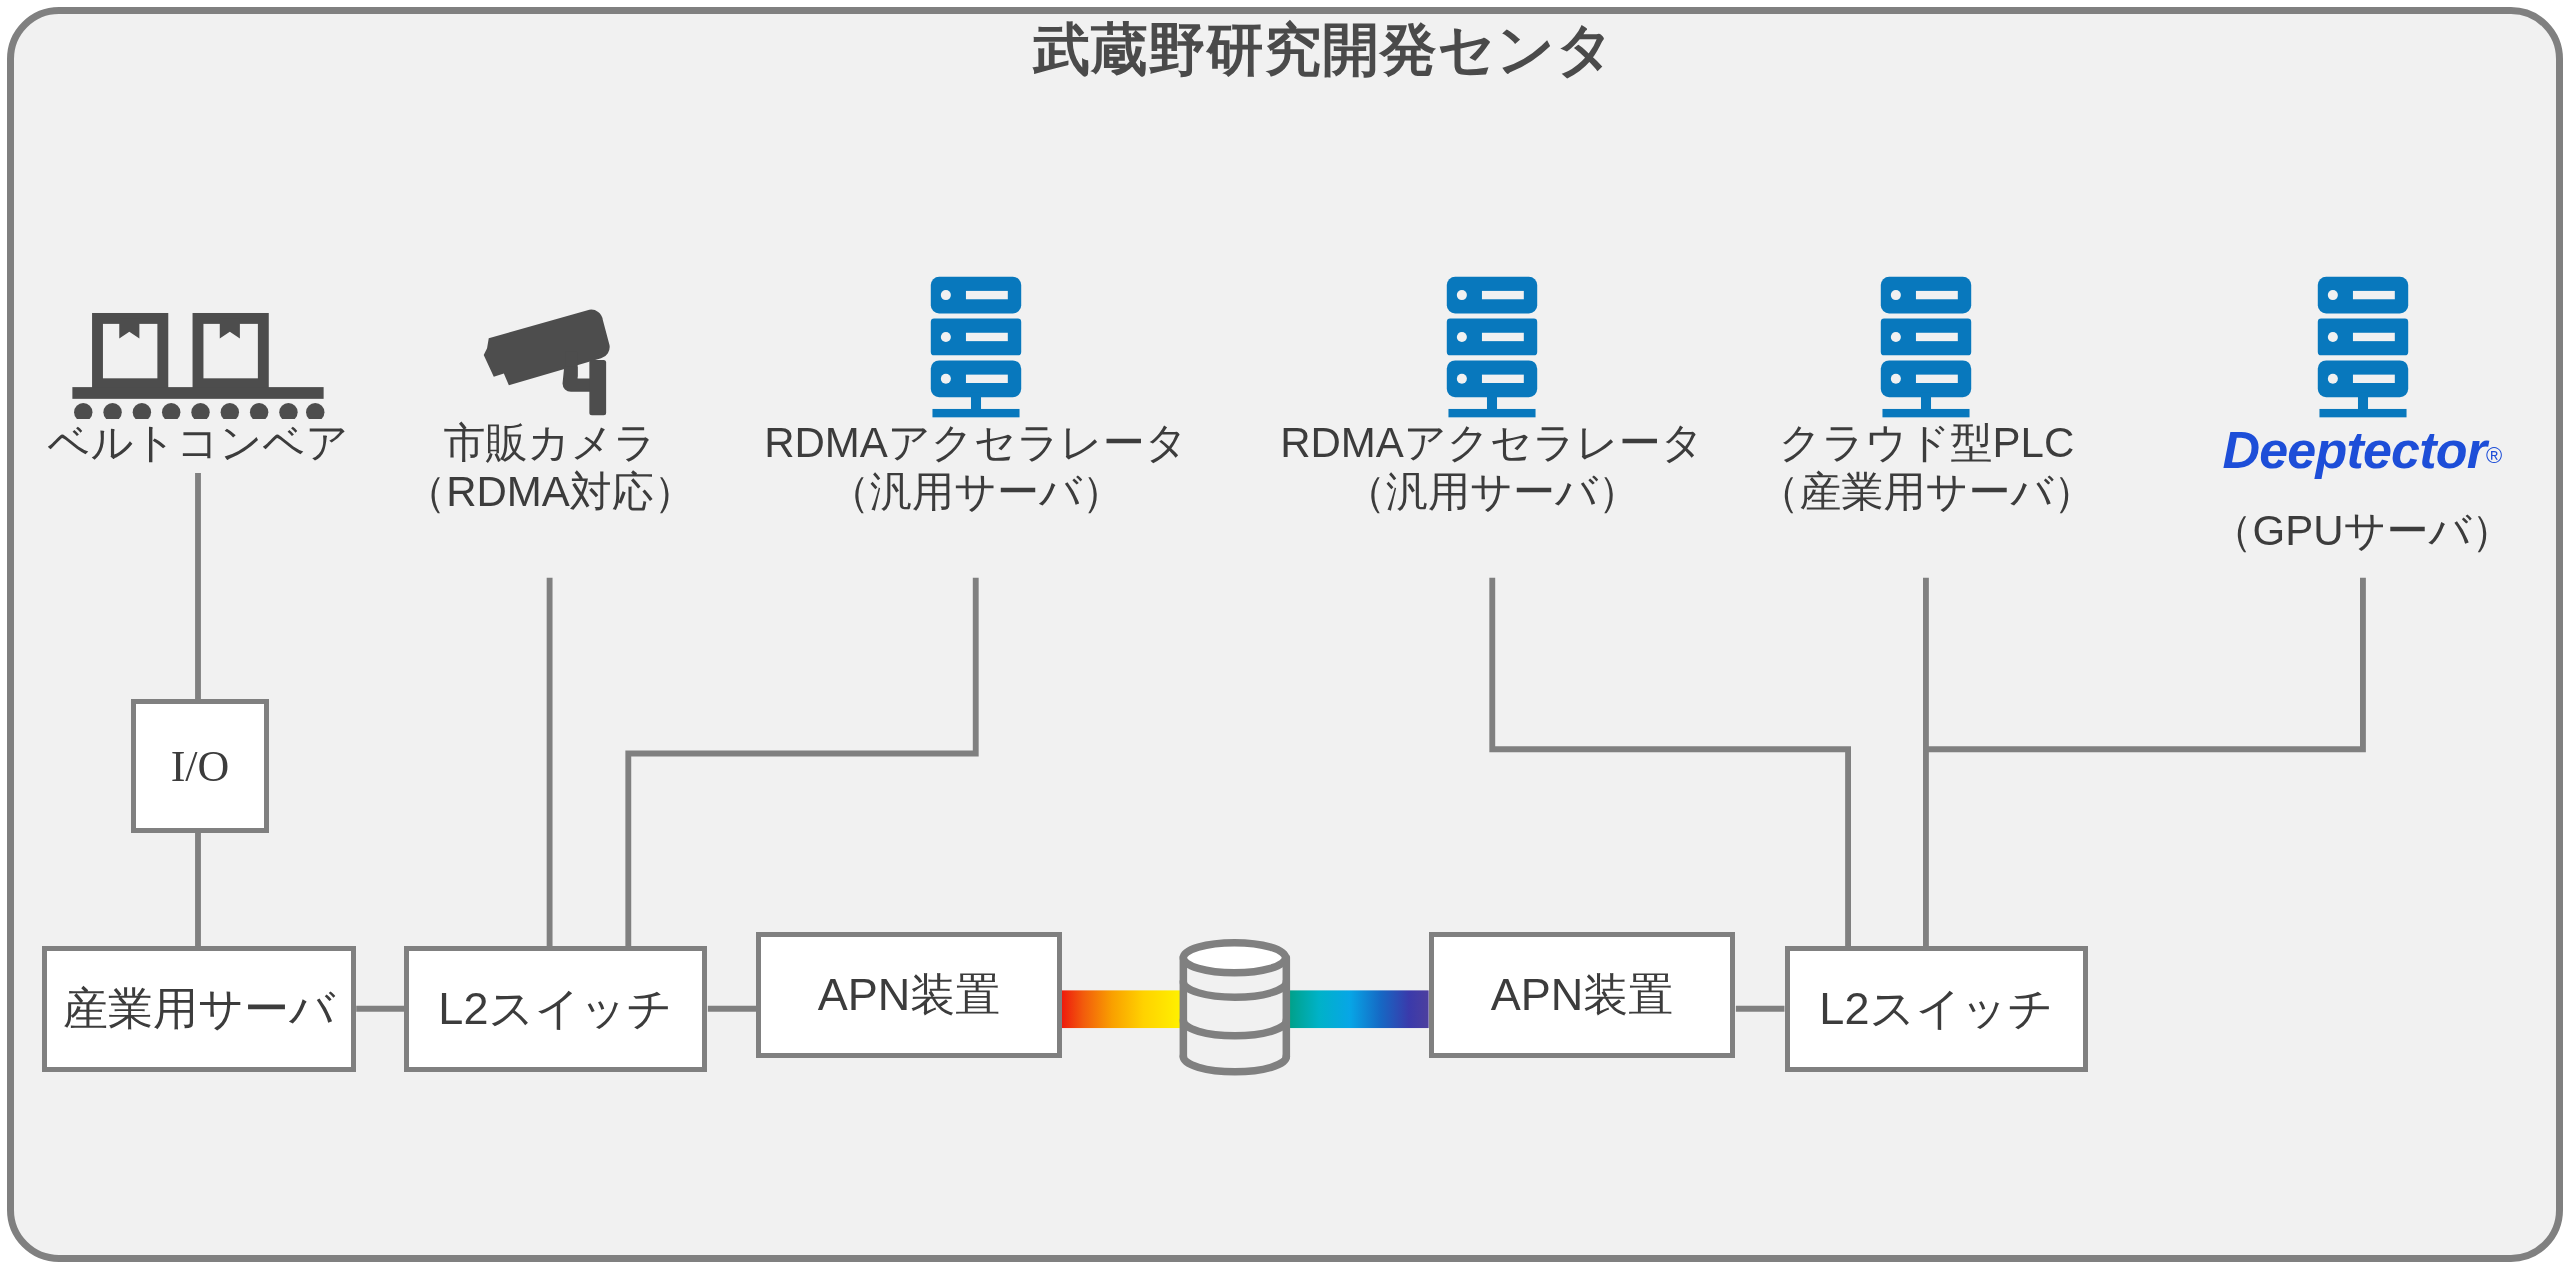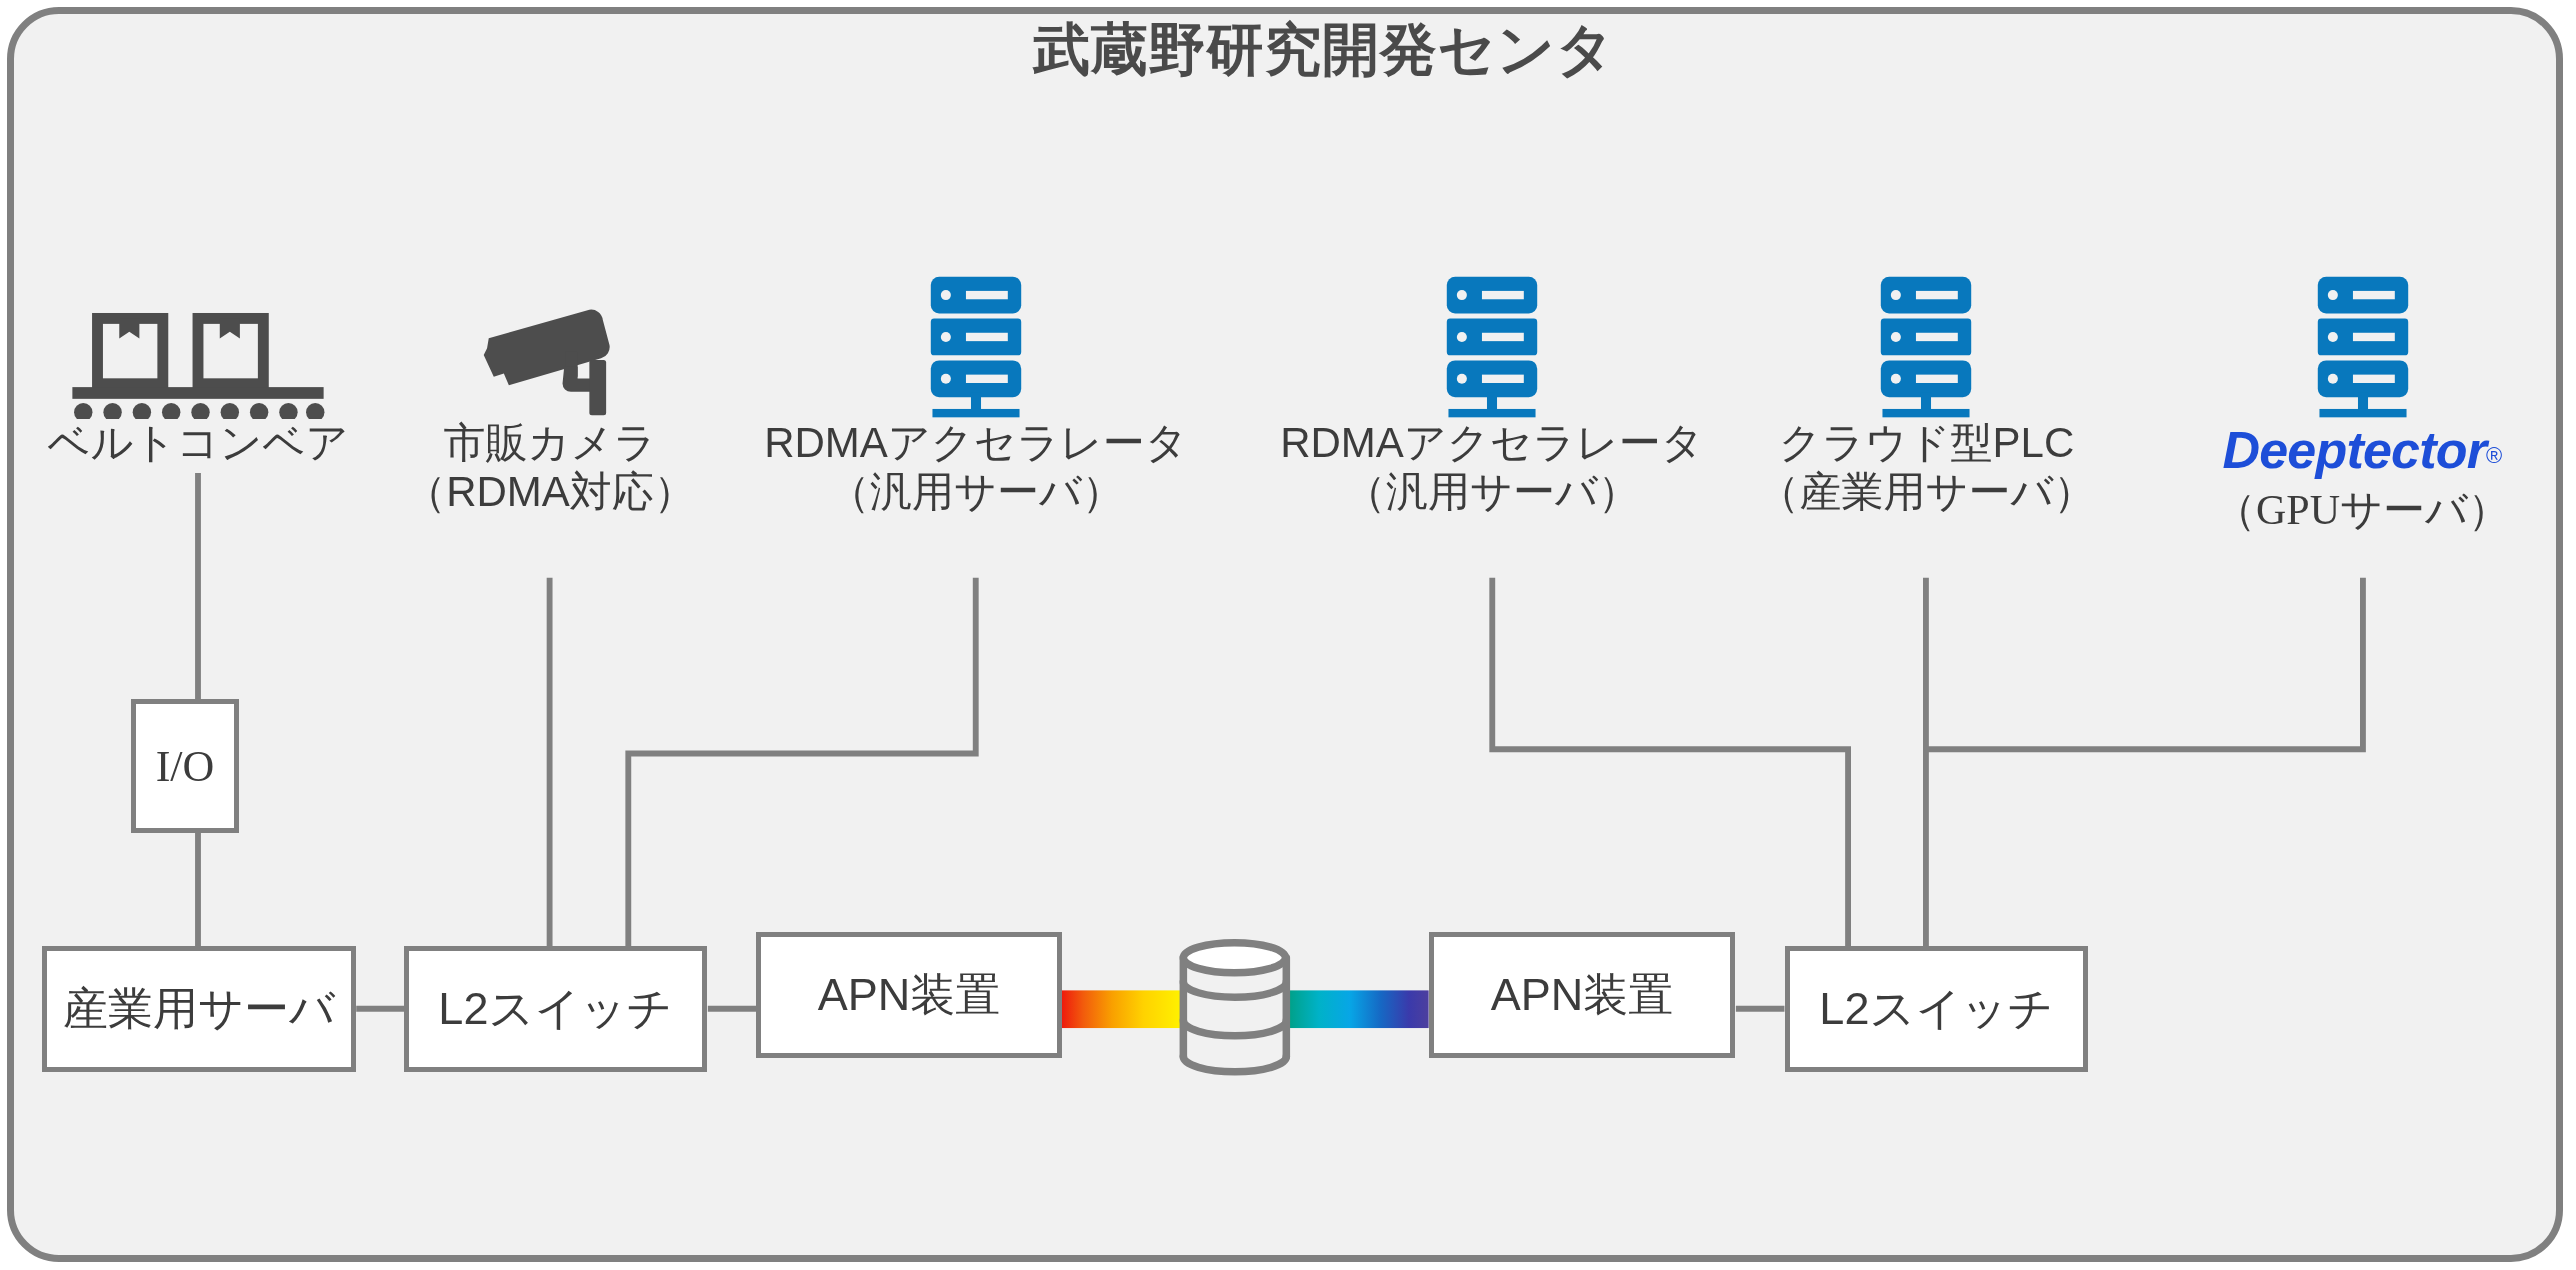--- a/index.html
+++ b/index.html
@@ -273,23 +273,23 @@
         <circle cx="32" cy="124" r="6"></circle>
         <rect x="56" y="19" width="50" height="10"></rect>
         <rect x="56" y="69" width="50" height="10"></rect>
         <rect x="56" y="119" width="50" height="10"></rect>
       </g>
     </svg>
   </div>
   <div class="deeptector" style="left:2157px; top:420px; width:410px;">
     <span>Deeptector</span><sup>®</sup>
   </div>
-  <div class="caption" style="left:2157px; top:486px; width:410px;font-family:Liberation Serif, serif;">（GPUサーバ）</div>
-
-  <div class="node-box io" style="left:131px; top:699px; width:108px; height:134px;">I/O</div>
+  <div class="caption" style="left:2157px; top:507px; width:410px;">（GPUサーバ）</div>
+
+  <div class="node-box io" style="left:131px; top:699px; width:138px; height:134px;">I/O</div>
 
   <div class="node-box" style="left:42px; top:946px; width:314px; height:126px;">産業用サーバ</div>
 
   <div class="node-box" style="left:404px; top:946px; width:303px; height:126px;">L2スイッチ</div>
 
   <div class="node-box" style="left:756px; top:932px; width:306px; height:126px;">APN装置</div>
 
   <div class="node-box" style="left:1429px; top:932px; width:306px; height:126px;">APN装置</div>
 
   <div class="node-box" style="left:1785px; top:946px; width:303px; height:126px;">L2スイッチ</div>

